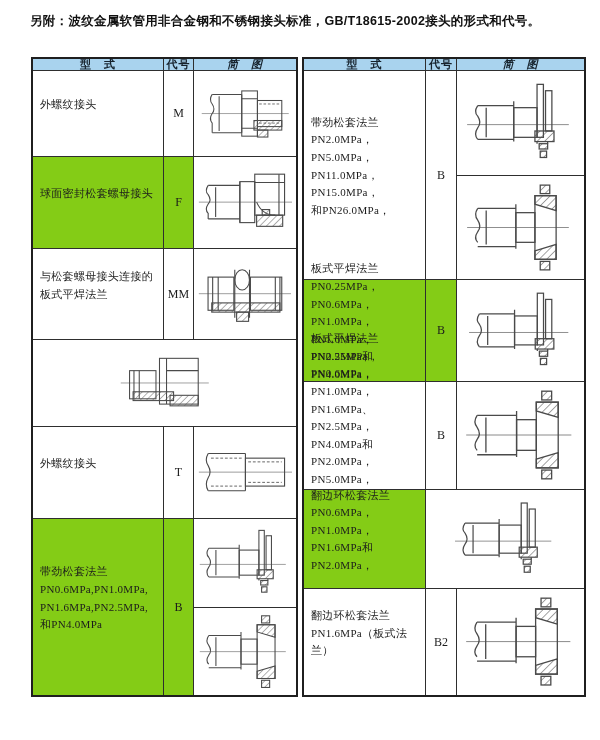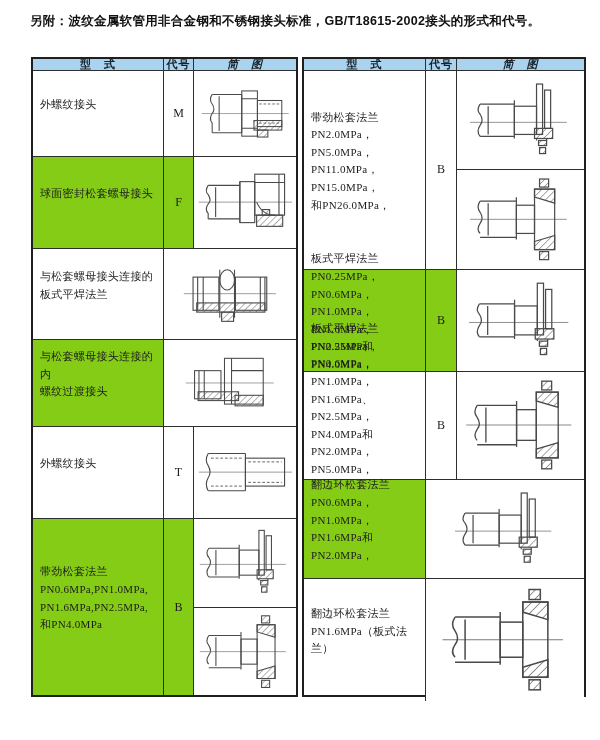--- a/index.html
+++ b/index.html
@@ -106,42 +106,41 @@
 </svg>
           </div>
         </div>
     </div>
 
     <div class="row" style="height:91px">
       <div class="cell c-type-l type-cell">
           <span class="type-text">与松套螺母接头连接的
 板式平焊法兰</span>
         </div>
+      <div class="cell c-code-l code-cell">
+          <span class="code-text">MM</span>
+        </div>
       <div class="cell c-diag">
           <div class="subdiag">
             <svg class="dg" viewBox="0 0 104 84">
   <line class="cl" x1="2" y1="42" x2="102" y2="42"></line>
   <rect x="12" y="24" width="28" height="36"></rect>
   <path d="M17,24 L17,60 M23,24 L23,60"></path>
   <ellipse cx="49" cy="27" rx="8" ry="11"></ellipse>
   <path d="M41,16 L41,68 M57,16 L57,68"></path>
   <rect x="58" y="24" width="34" height="36"></rect>
   <path d="M85,24 L85,60 M90,24 L90,60"></path>
   <rect class="ht" x="16" y="52" width="74" height="10"></rect>
   <rect class="ht" x="43" y="62" width="13" height="10"></rect>
 </svg>
           </div>
         </div>
     </div>
 
     <div class="row" style="height:87px">
-      <div class="cell c-type-l type-cell hl">
-          <span class="type-text">与松套螺母接头连接的内
-螺纹过渡接头</span>
-        </div>
       <div class="cell c-diag">
           <div class="subdiag">
             <svg class="dg" viewBox="0 0 104 84">
   <line class="cl" x1="2" y1="42" x2="102" y2="42"></line>
   <rect x="12" y="28" width="30" height="32"></rect>
   <path d="M17,28 L17,60 M23,28 L23,60"></path>
   <rect x="46" y="14" width="44" height="52"></rect>
   <path d="M54,14 L54,66 M54,28 L90,28"></path>
   <rect class="ht" x="16" y="52" width="46" height="10"></rect>
   <rect class="ht" x="58" y="56" width="32" height="12"></rect>
@@ -339,20 +338,23 @@
 </svg>
           </div>
         </div>
     </div>
 
     <div class="row" style="flex:1">
       <div class="cell c-type-r type-cell">
           <span class="type-text">翻边环松套法兰
 PN1.6MPa（板式法兰）</span>
         </div>
+      <div class="cell c-code-r code-cell">
+          <span class="code-text">B2</span>
+        </div>
       <div class="cell c-diag">
           <div class="subdiag">
             <svg class="dg" viewBox="0 0 104 84">
   <line class="cl" x1="2" y1="42" x2="98" y2="42"></line>
   <path d="M12,24 q-4,6 0,11 q4,6 0,11 q-4,6 0,10"></path>
   <path d="M12,24 L48,24 M12,60 L48,60 M48,20 L48,62 M20,26 L20,58"></path>
   <rect x="48" y="28" width="18" height="28"></rect>
   <rect x="66" y="12" width="20" height="60"></rect>
   <polygon class="ht" points="66,12 86,12 86,26 66,20"></polygon>
   <polygon class="ht" points="66,64 86,58 86,72 66,72"></polygon>

